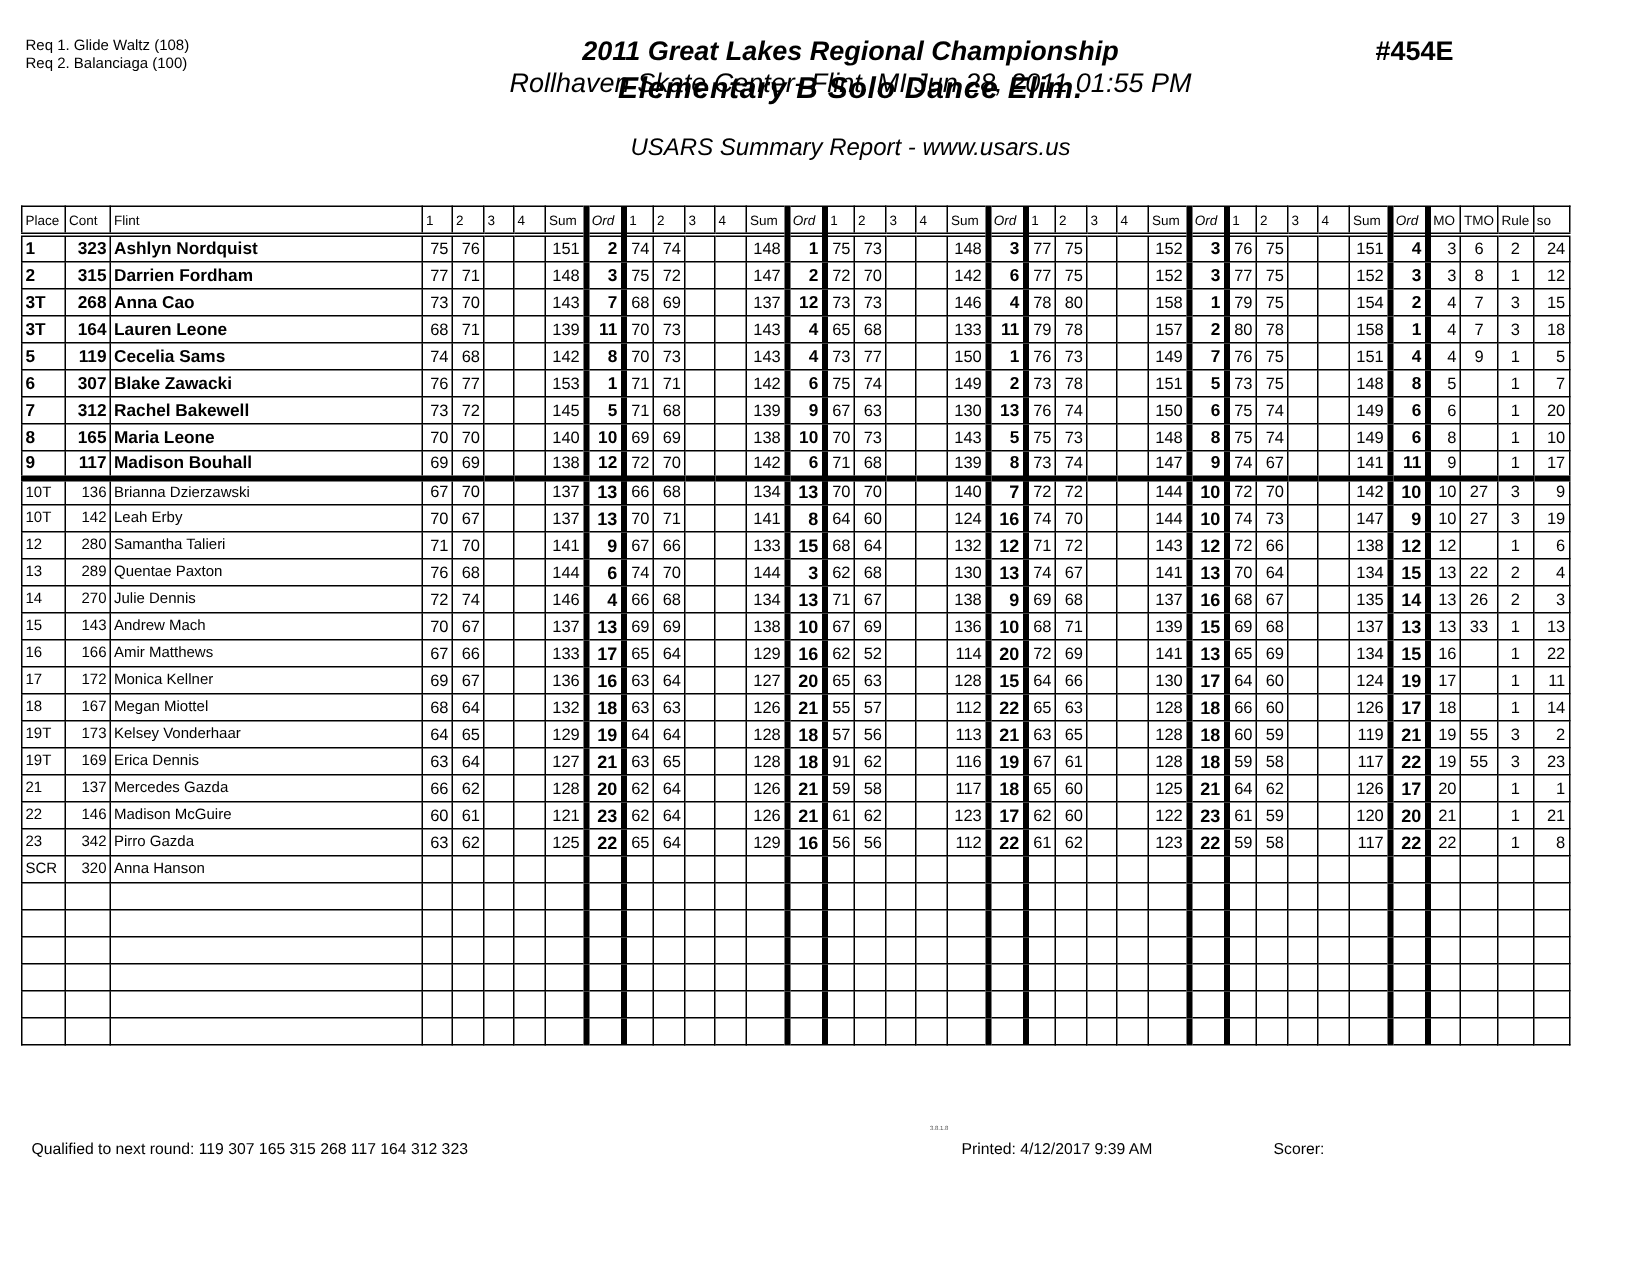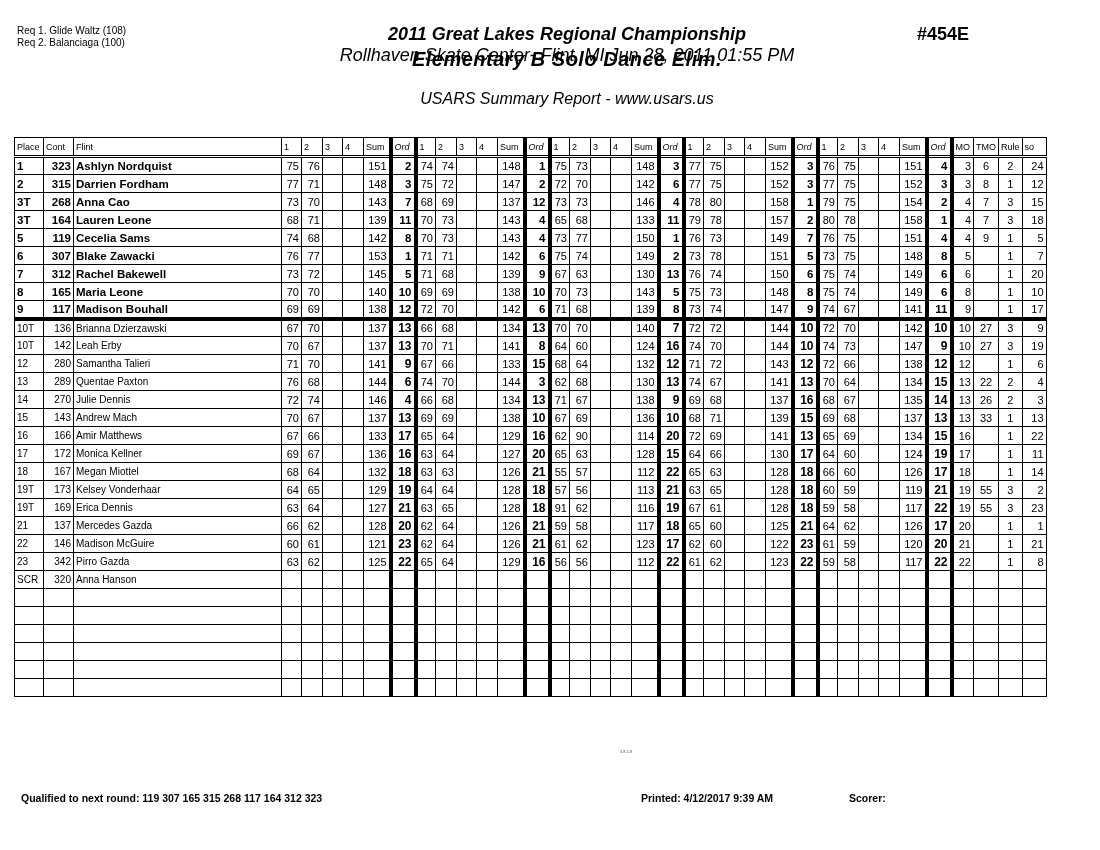--- a/index.html
+++ b/index.html
@@ -20,21 +20,21 @@
   tr.colhdr td { font-size:9px; height:19px; border-bottom:3px double #000; }
   td.num { text-align:right; }
   td.ctr { text-align:center; }
   td.ord { font-weight:bold; text-align:right; font-size:12px; border-left:4px solid #000 !important; border-right:4px solid #000 !important; }
   td.ordh { border-left:4px solid #000 !important; border-right:4px solid #000 !important;font-style:italic; }
   tr.top td { font-weight:bold; font-size:11.5px; }
   tr.top td.sc, tr.top td.sm { font-weight:normal; font-size:11px; }
   tr.cut td { border-bottom:4px solid #000; }
   td.sc, td.sm { font-size:11px; }
   td.name { padding-left:4px; }
-  .foot { position:absolute; top:792px; font-size:10.5px;font-weight:bold; }
+  .foot { position:absolute; top:760px; font-size:10.5px; }
   #ver { position:absolute; top:749px; left:620px; font-size:4px; color:#555; }
 </style>
 </head>
 <body>
 
 <div class="req" style="top:25px">Req  1.  Glide Waltz (108)</div>
 <div class="req" style="top:37px">Req  2.  Balanciaga (100)</div>
 
 <div class="hdr" id="title">2011 Great Lakes Regional Championship</div>
 <div class="hdr" id="venue">Rollhaven Skate Center- Flint, MI  Jun 28, 2011  01:55 PM</div>
@@ -717,21 +717,21 @@
         <td></td>
         <td class="num sm">133</td>
         <td class="ord">17</td>
         <td class="num sc">65</td>
         <td class="num sc">64</td>
         <td></td>
         <td></td>
         <td class="num sm">129</td>
         <td class="ord">16</td>
         <td class="num sc">62</td>
-        <td class="num sc">90</td>
+        <td class="num sc">52</td>
         <td></td>
         <td></td>
         <td class="num sm">114</td>
         <td class="ord">20</td>
         <td class="num sc">72</td>
         <td class="num sc">69</td>
         <td></td>
         <td></td>
         <td class="num sm">141</td>
         <td class="ord">13</td>

